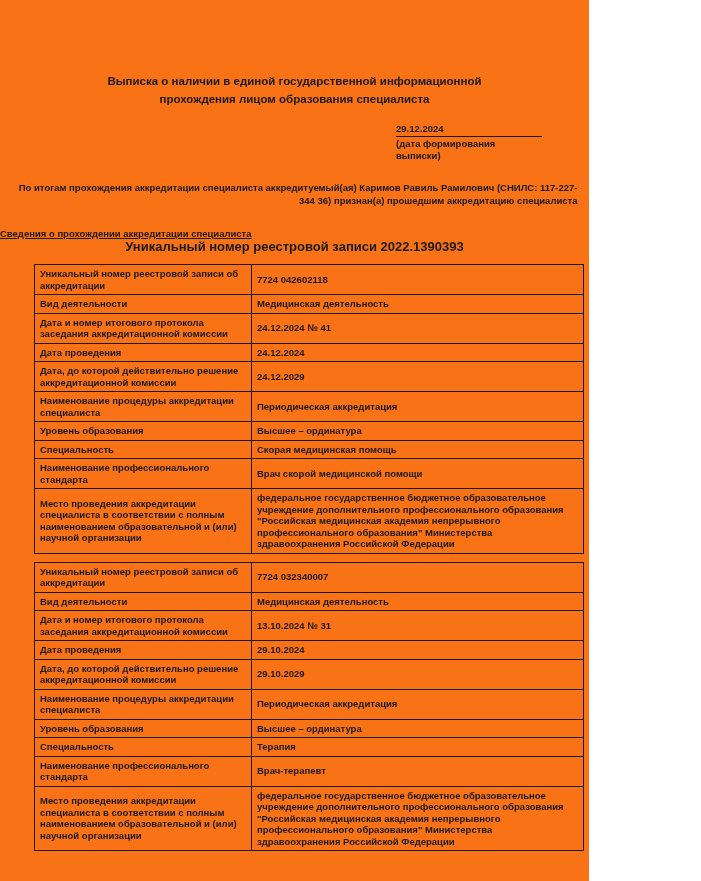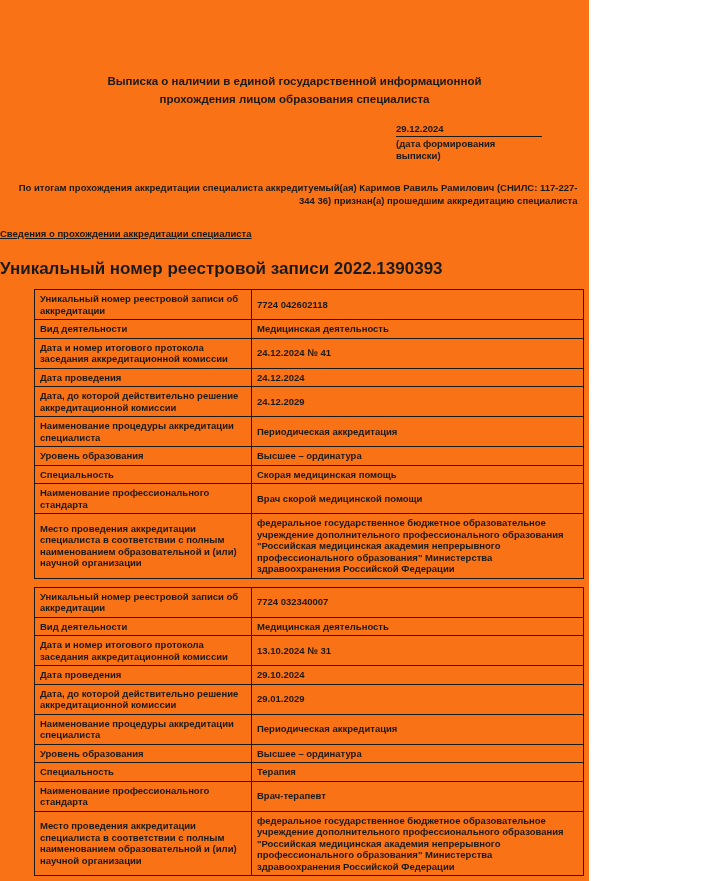--- a/index.html
+++ b/index.html
@@ -40,23 +40,23 @@
     font-size: 9.5px;
     line-height: 13px;
   }
   .section-heading {
     margin-top: 21px;
     text-align: left;
     font-size: 9.5px;
     text-decoration: underline;
   }
   .record-heading {
-    margin-top: 20px;
-    text-align: left;
-    font-size: 17px;
+    margin-top: 0;
+    text-align: center;
+    font-size: 13px;
   }
   table.acc-table {
     border-collapse: collapse;
     margin-left: 34px;
     margin-top: 10px;
     width: 549px;
     table-layout: fixed;
   }
   table.acc-table + table.acc-table { margin-top: 8px; }
   .acc-table td {
@@ -157,21 +157,21 @@
         <tr>
           <td class="label-cell">Дата и номер итогового протокола заседания аккредитационной комиссии</td>
           <td class="value-cell">13.10.2024 № 31</td>
         </tr>
         <tr>
           <td class="label-cell">Дата проведения</td>
           <td class="value-cell">29.10.2024</td>
         </tr>
         <tr>
           <td class="label-cell">Дата, до которой действительно решение аккредитационной комиссии</td>
-          <td class="value-cell">29.01.2029</td>
+          <td class="value-cell">29.10.2029</td>
         </tr>
         <tr>
           <td class="label-cell">Наименование процедуры аккредитации специалиста</td>
           <td class="value-cell">Периодическая аккредитация</td>
         </tr>
         <tr>
           <td class="label-cell">Уровень образования</td>
           <td class="value-cell">Высшее – ординатура</td>
         </tr>
         <tr>

